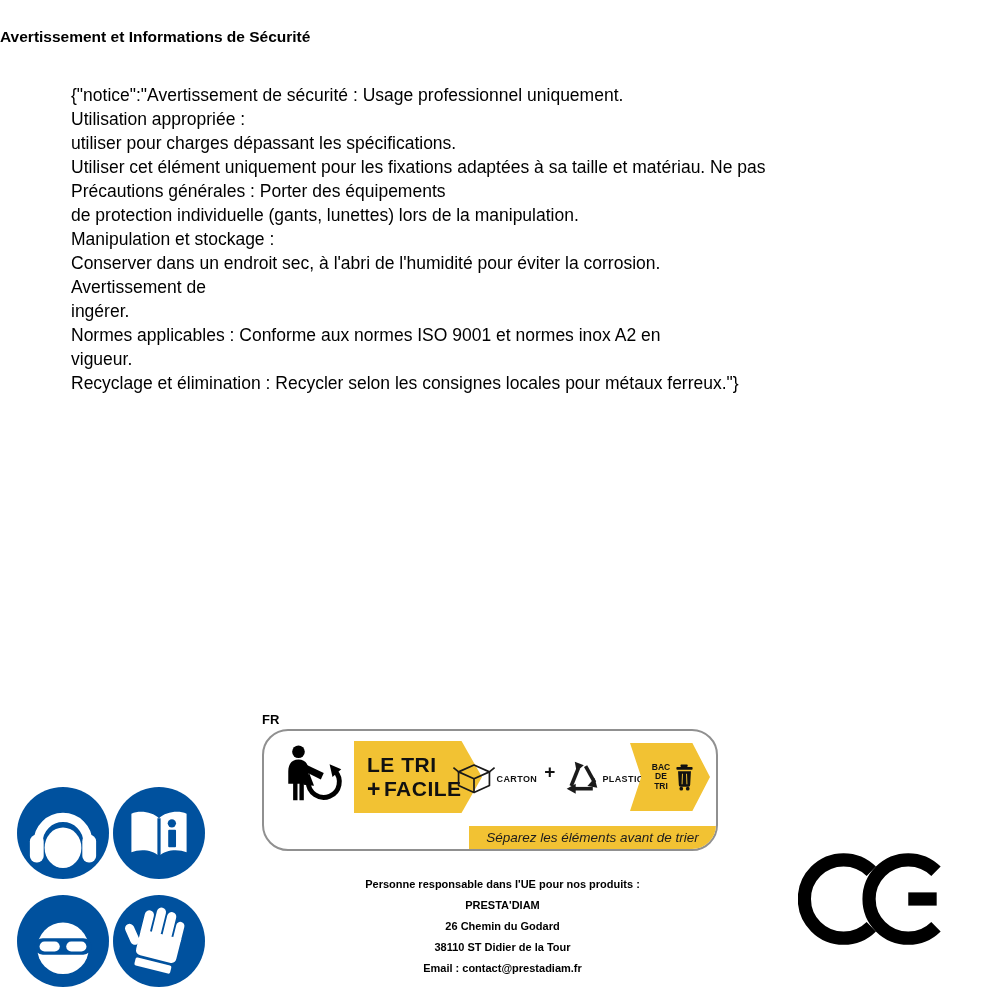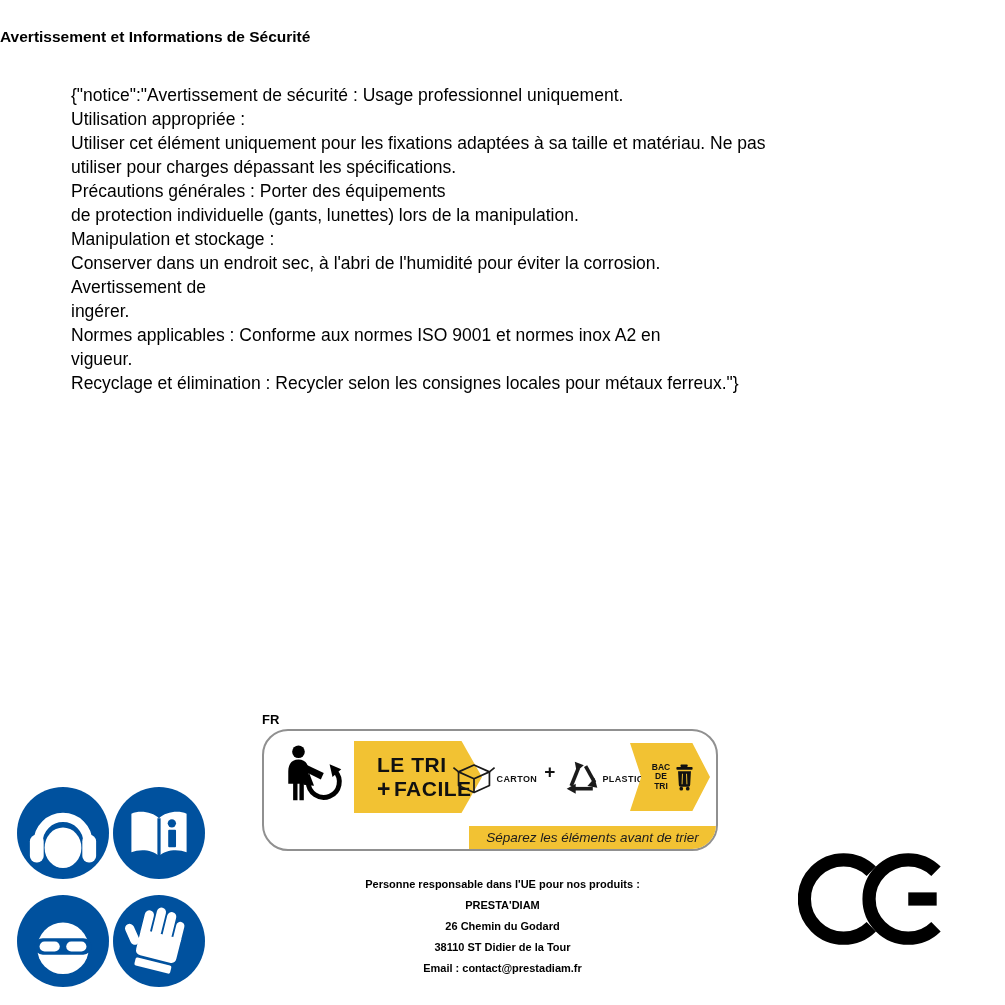--- a/index.html
+++ b/index.html
@@ -40,21 +40,21 @@
     position:relative;width:456px;height:122px;background:#fff;
     border:2px solid #909090;border-radius:26px;overflow:hidden;box-sizing:border-box;
   }
   .triman{position:absolute;left:16px;top:8px;width:70px;height:76px;}
   .triman svg{width:70px;height:76px;display:block;}
   .tri-banner{
     position:absolute;left:90px;top:10px;width:128px;height:72px;
     background:var(--banner-yellow,#F2C233);
     clip-path:polygon(0 0,84% 0,100% 50%,84% 100%,0 100%);
     display:flex;flex-direction:column;justify-content:center;
-    padding-left:23px;box-sizing:border-box;color:#111;
+    padding-left:13px;box-sizing:border-box;color:#111;
   }
   .tri-banner .l1{font-size:21px;font-weight:800;letter-spacing:.5px;line-height:24px;}
   .tri-banner .l2{font-size:21px;font-weight:800;letter-spacing:.5px;line-height:24px;display:flex;align-items:center;}
   .tri-banner .plus{font-size:23px;font-weight:900;margin-right:3px;}
   .tri-materials{
     position:absolute;left:216px;top:10px;width:148px;height:72px;
     display:flex;align-items:center;justify-content:center;gap:7px;
   }
   .mat{display:flex;flex-direction:row;align-items:center;}
   .mat-label{font-size:9px;font-weight:700;letter-spacing:.4px;margin-top:3px;color:#111;}
@@ -85,22 +85,22 @@
 </head>
 <body>
 
 <div class="page">
 
   <div class="title">Avertissement et Informations de Sécurité</div>
 
   <div class="notice">
     <div>{"notice":"Avertissement de sécurité : Usage professionnel uniquement.</div>
     <div>Utilisation appropriée :</div>
+    <div>utiliser pour charges dépassant les spécifications.</div>
     <div>Utiliser cet élément uniquement pour les fixations adaptées à sa taille et matériau. Ne pas</div>
-    <div>utiliser pour charges dépassant les spécifications.</div>
     <div>Précautions générales : Porter des équipements</div>
     <div>de protection individuelle (gants, lunettes) lors de la manipulation.</div>
     <div>Manipulation et stockage :</div>
     <div>Conserver dans un endroit sec, à l'abri de l'humidité pour éviter la corrosion.</div>
     <div>Avertissement de</div>
     <div>ingérer.</div>
     <div>Normes applicables : Conforme aux normes ISO 9001 et normes inox A2 en</div>
     <div>vigueur.</div>
     <div>Recyclage et élimination : Recycler selon les consignes locales pour métaux ferreux."}</div>
   </div>

